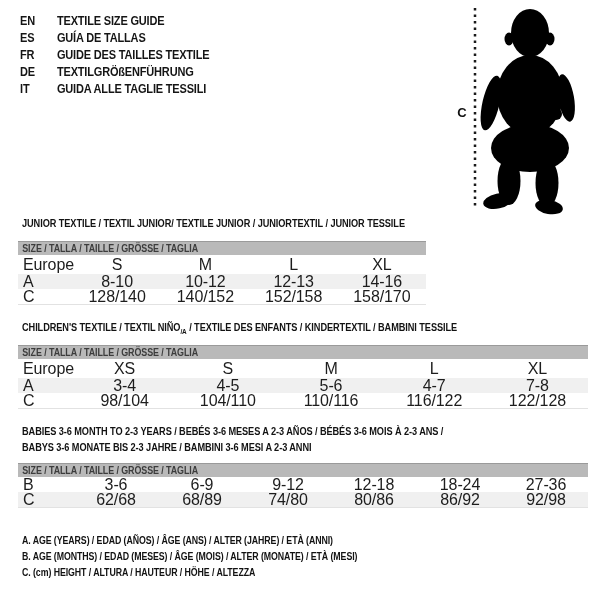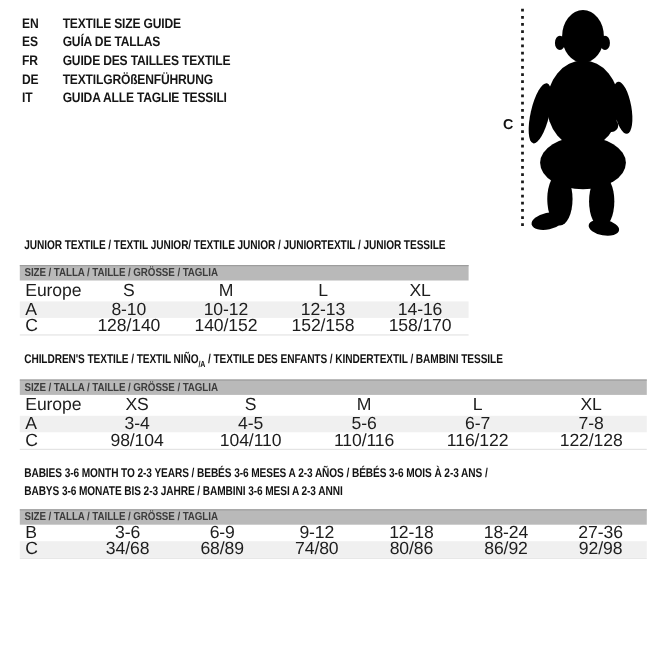--- a/index.html
+++ b/index.html
@@ -127,21 +127,21 @@
       <span class="cell">S</span>
       <span class="cell">M</span>
       <span class="cell">L</span>
       <span class="cell">XL</span>
     </div>
     <div class="sg-row alt">
       <span class="lbl">A</span>
       <span class="cell">3-4</span>
       <span class="cell">4-5</span>
       <span class="cell">5-6</span>
-      <span class="cell">6-7</span>
+      <span class="cell">4-7</span>
       <span class="cell">7-8</span>
     </div>
     <div class="sg-row">
       <span class="lbl">C</span>
       <span class="cell">98/104</span>
       <span class="cell">104/110</span>
       <span class="cell">110/116</span>
       <span class="cell">116/122</span>
       <span class="cell">122/128</span>
     </div>
@@ -159,23 +159,28 @@
       <span class="lbl">B</span>
       <span class="cell">3-6</span>
       <span class="cell">6-9</span>
       <span class="cell">9-12</span>
       <span class="cell">12-18</span>
       <span class="cell">18-24</span>
       <span class="cell">27-36</span>
     </div>
     <div class="sg-row alt">
       <span class="lbl">C</span>
-      <span class="cell">34/68</span>
+      <span class="cell">62/68</span>
       <span class="cell">68/89</span>
       <span class="cell">74/80</span>
       <span class="cell">80/86</span>
       <span class="cell">86/92</span>
       <span class="cell">92/98</span>
     </div>
   </div>
 
+  <div class="footnotes">
+    <div class="footnote">A. AGE (YEARS) / EDAD (AÑOS) / ÂGE (ANS) / ALTER (JAHRE) / ETÀ (ANNI)</div>
+    <div class="footnote">B. AGE (MONTHS) / EDAD (MESES) / ÂGE (MOIS) / ALTER (MONATE) / ETÀ (MESI)</div>
+    <div class="footnote">C. (cm) HEIGHT / ALTURA / HAUTEUR / HÖHE / ALTEZZA</div>
+  </div>
 
 </div>
 
 </body></html>

